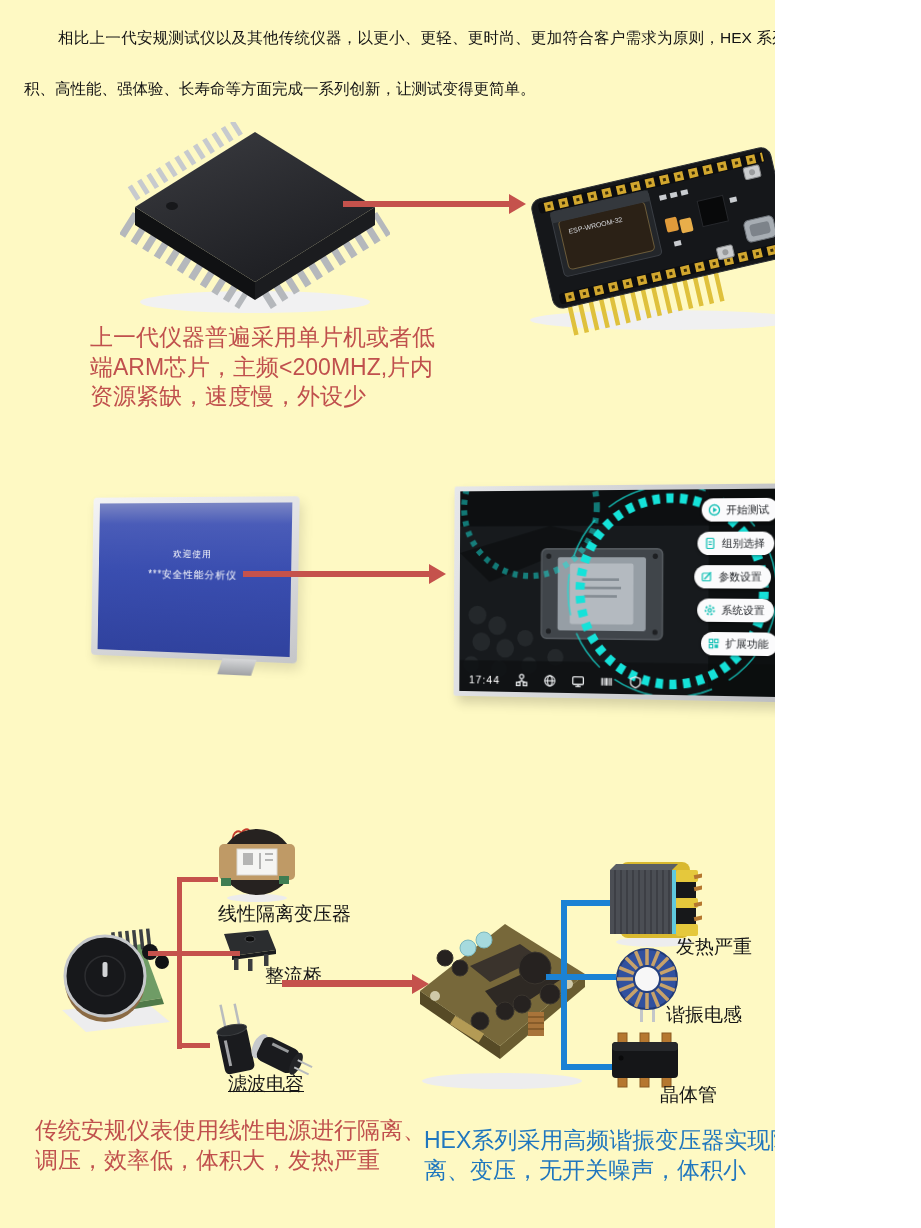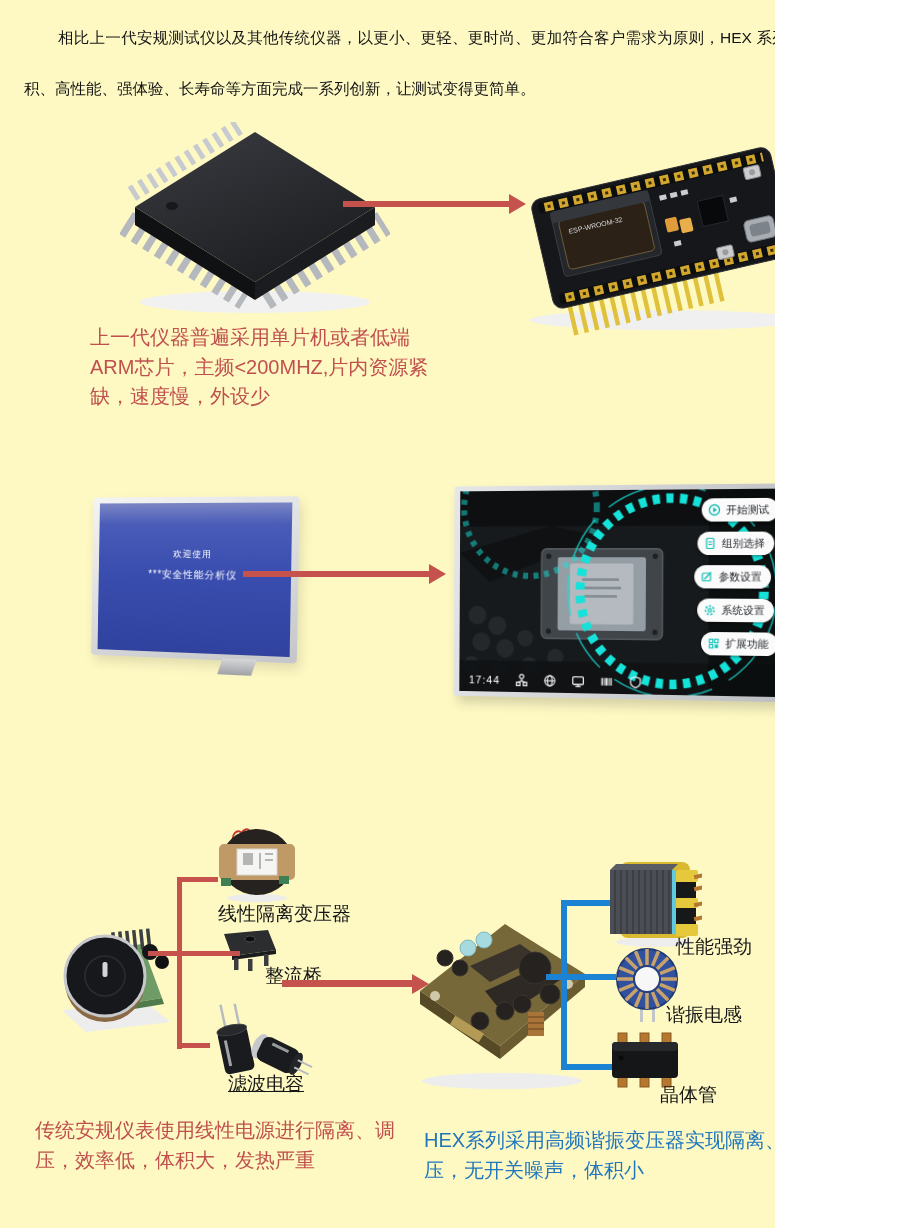--- a/index.html
+++ b/index.html
@@ -1,20 +1,20 @@
 <!DOCTYPE html>
 <html><head>
 <meta charset="utf-8">
 <style>
   html,body{margin:0;padding:0;background:#ffffff;}
   .page{position:relative;width:775px;height:1228px;background:#fef9c3;overflow:hidden;
         font-family:"Liberation Sans","DejaVu Sans",sans-serif;}
   .intro{position:absolute;left:24px;top:12px;width:874px;font-size:15.5px;line-height:51px;
          color:#141414;text-indent:2.2em;text-align:justify;}
-  .cap{position:absolute;font-size:20px;line-height:29.5px;}
+  .cap{position:absolute;font-size:23px;line-height:29.5px;}
   .cap.old{color:#c0504d;}
   .cap.new{color:#2077be;}
   .plabel{position:absolute;font-size:19px;color:#161616;white-space:nowrap;}
   .hline,.vline{position:absolute;}
   .red{background:#c5524c;}
   .blue{background:#1b82d4;}
   .arrow{position:absolute;background:#c5524c;height:6px;}
   .arrow::after{content:"";position:absolute;left:100%;top:50%;transform:translateY(-50%);
     width:0;height:0;border-left:17px solid #c5524c;border-top:10px solid transparent;border-bottom:10px solid transparent;}
   .svgart{position:absolute;}
@@ -356,21 +356,21 @@
     <rect x="70" y="42" width="22" height="10" rx="2" fill="#e5c83c"></rect>
     <rect x="70" y="52" width="20" height="16" fill="#17181a"></rect>
     <rect x="70" y="68" width="22" height="12" rx="2" fill="#e5c83c"></rect>
     <g fill="#b5772f">
       <rect x="88" y="18" width="12" height="4" transform="rotate(-12 94 20)"></rect>
       <rect x="88" y="30" width="12" height="4" transform="rotate(-12 94 32)"></rect>
       <rect x="88" y="46" width="12" height="4" transform="rotate(-12 94 48)"></rect>
       <rect x="88" y="60" width="12" height="4" transform="rotate(-12 94 62)"></rect>
     </g>
   </svg>
-  <div class="plabel" style="left:676px;top:934px;">性能强劲</div>
+  <div class="plabel" style="left:676px;top:934px;">发热严重</div>
 
   <svg class="svgart" style="left:612px;top:946px;width:72px;height:80px" viewBox="0 0 72 80">
     <rect x="28" y="58" width="3" height="18" fill="#c3c6c9"></rect>
     <rect x="40" y="58" width="3" height="18" fill="#c3c6c9"></rect>
     <circle cx="35" cy="33" r="30" fill="#31519f" stroke="#203a78" stroke-width="2"></circle>
     <g stroke="#c7a26a" stroke-width="3.5">
       <line x1="35" y1="3" x2="35" y2="19"></line>
       <line x1="35" y1="3" x2="35" y2="19" transform="rotate(22.5 35 33)"></line>
       <line x1="35" y1="3" x2="35" y2="19" transform="rotate(45 35 33)"></line>
       <line x1="35" y1="3" x2="35" y2="19" transform="rotate(67.5 35 33)"></line>

